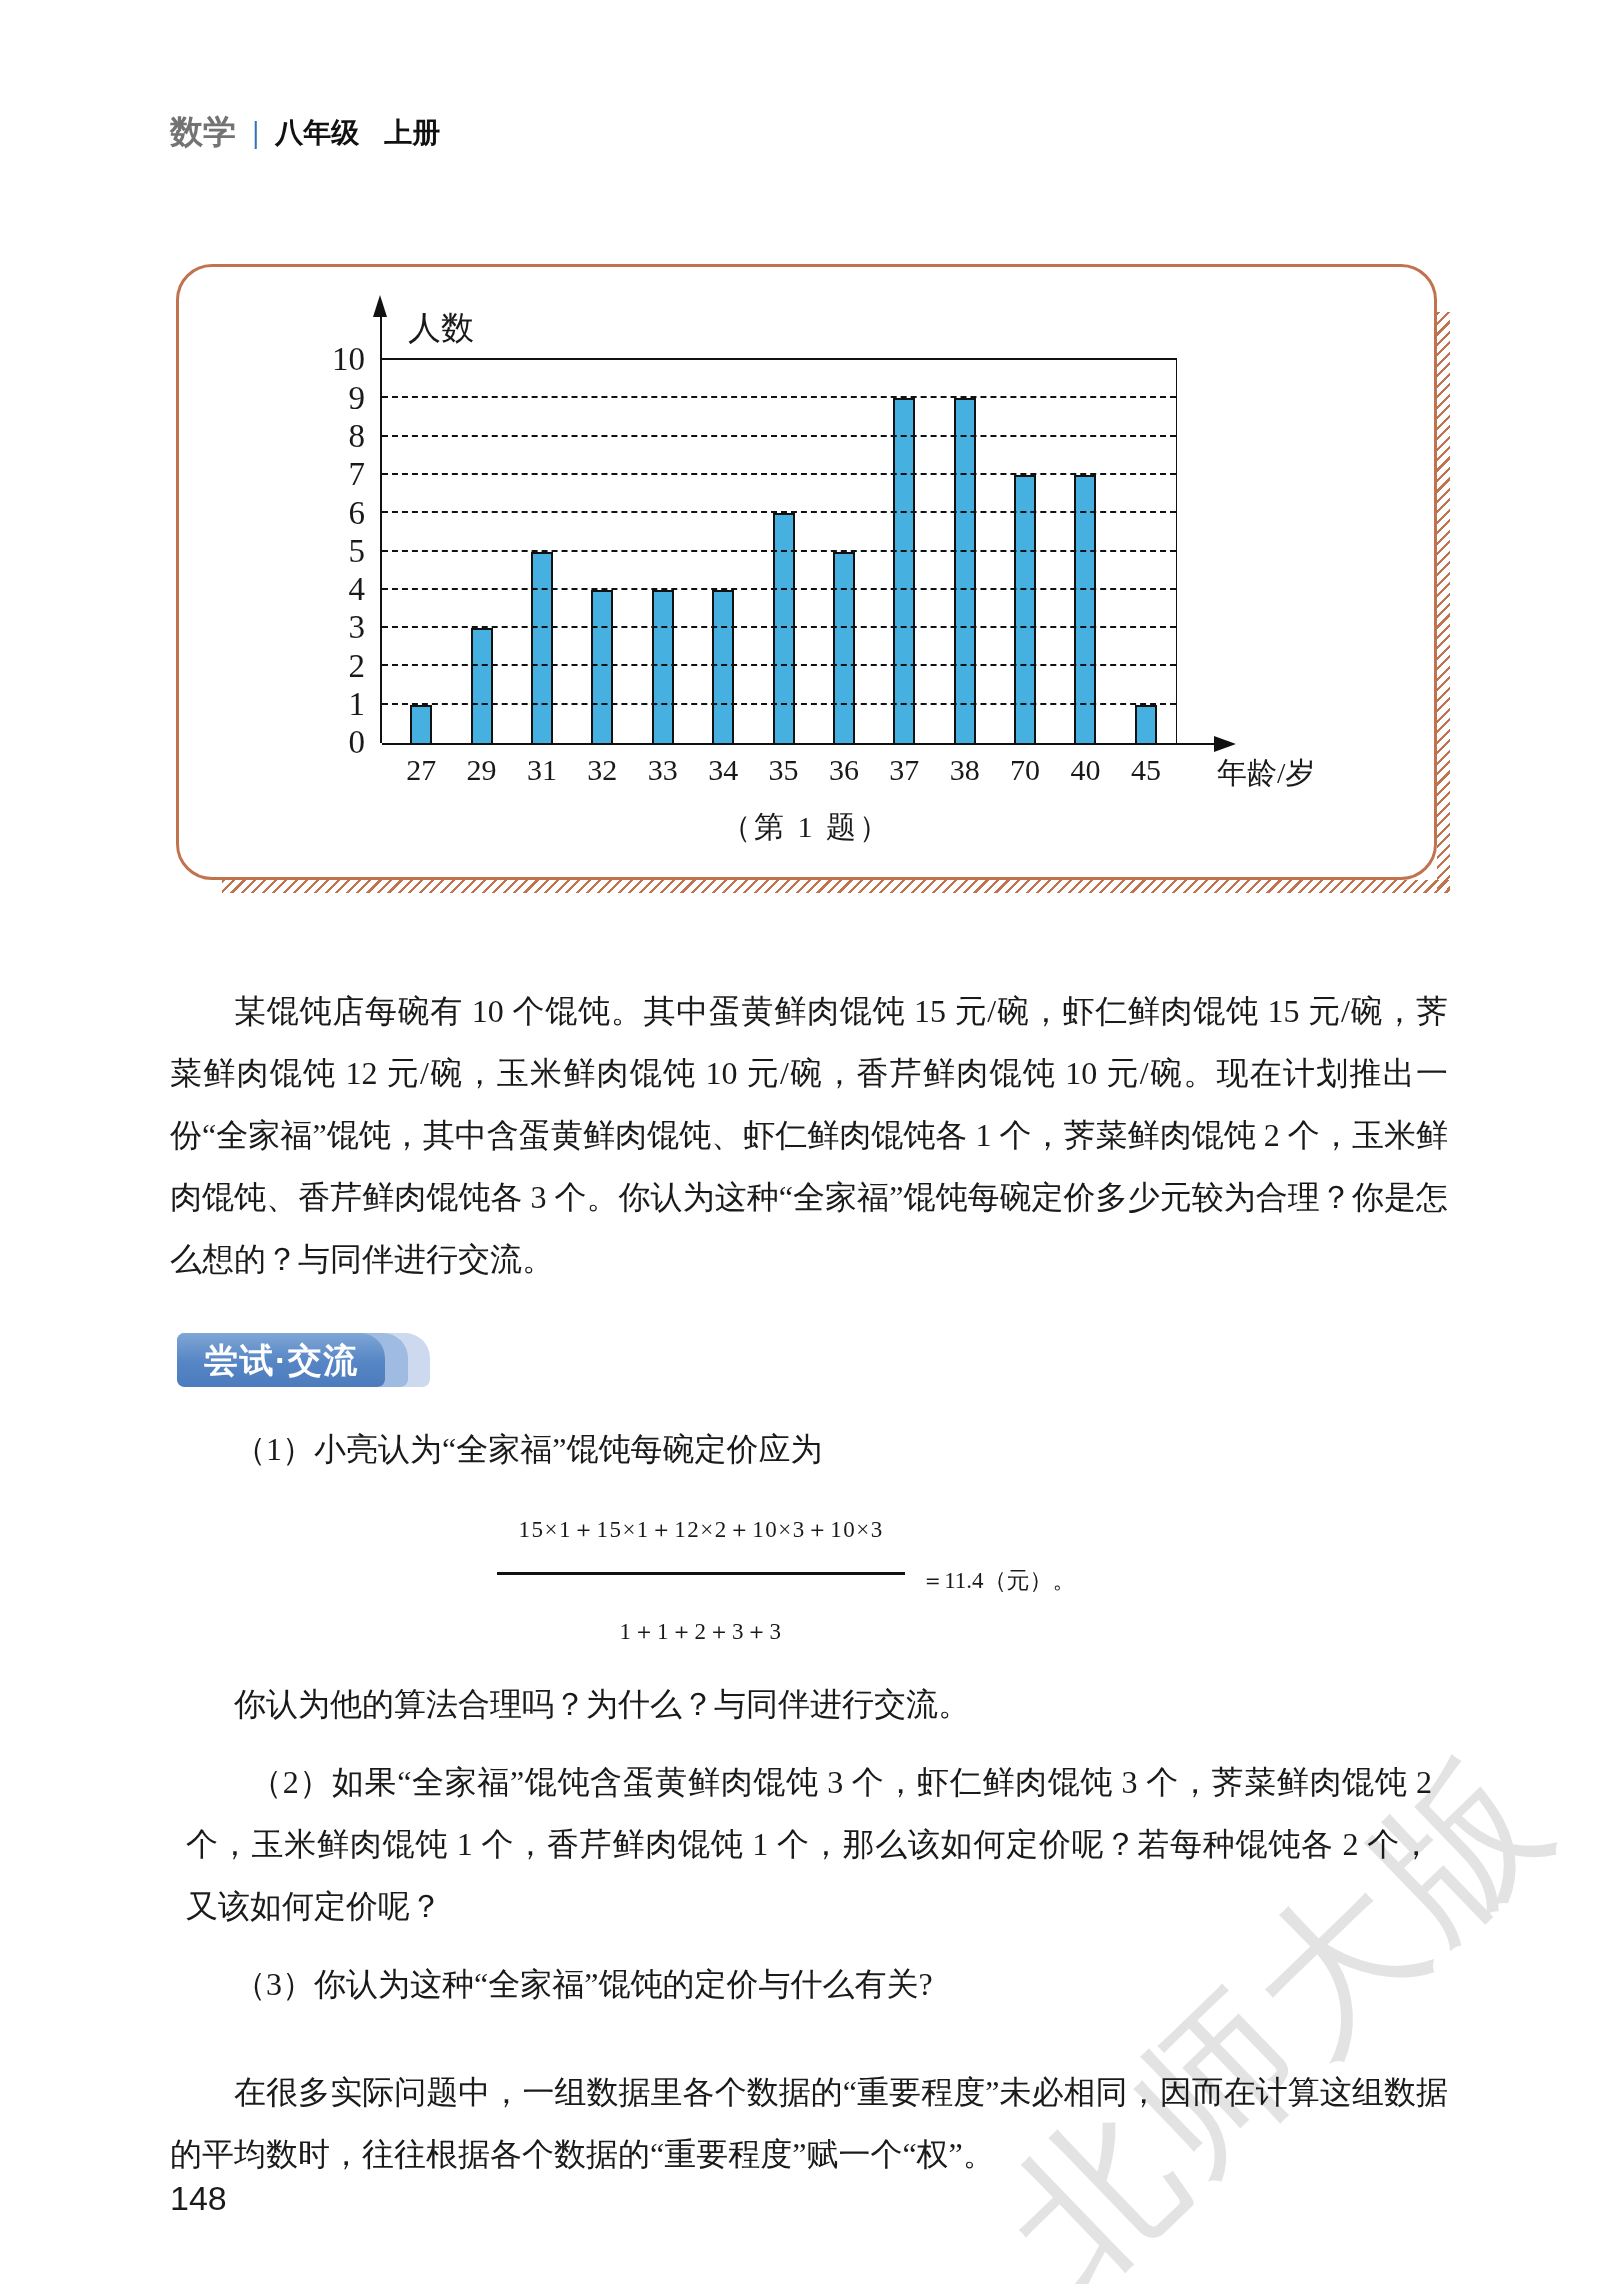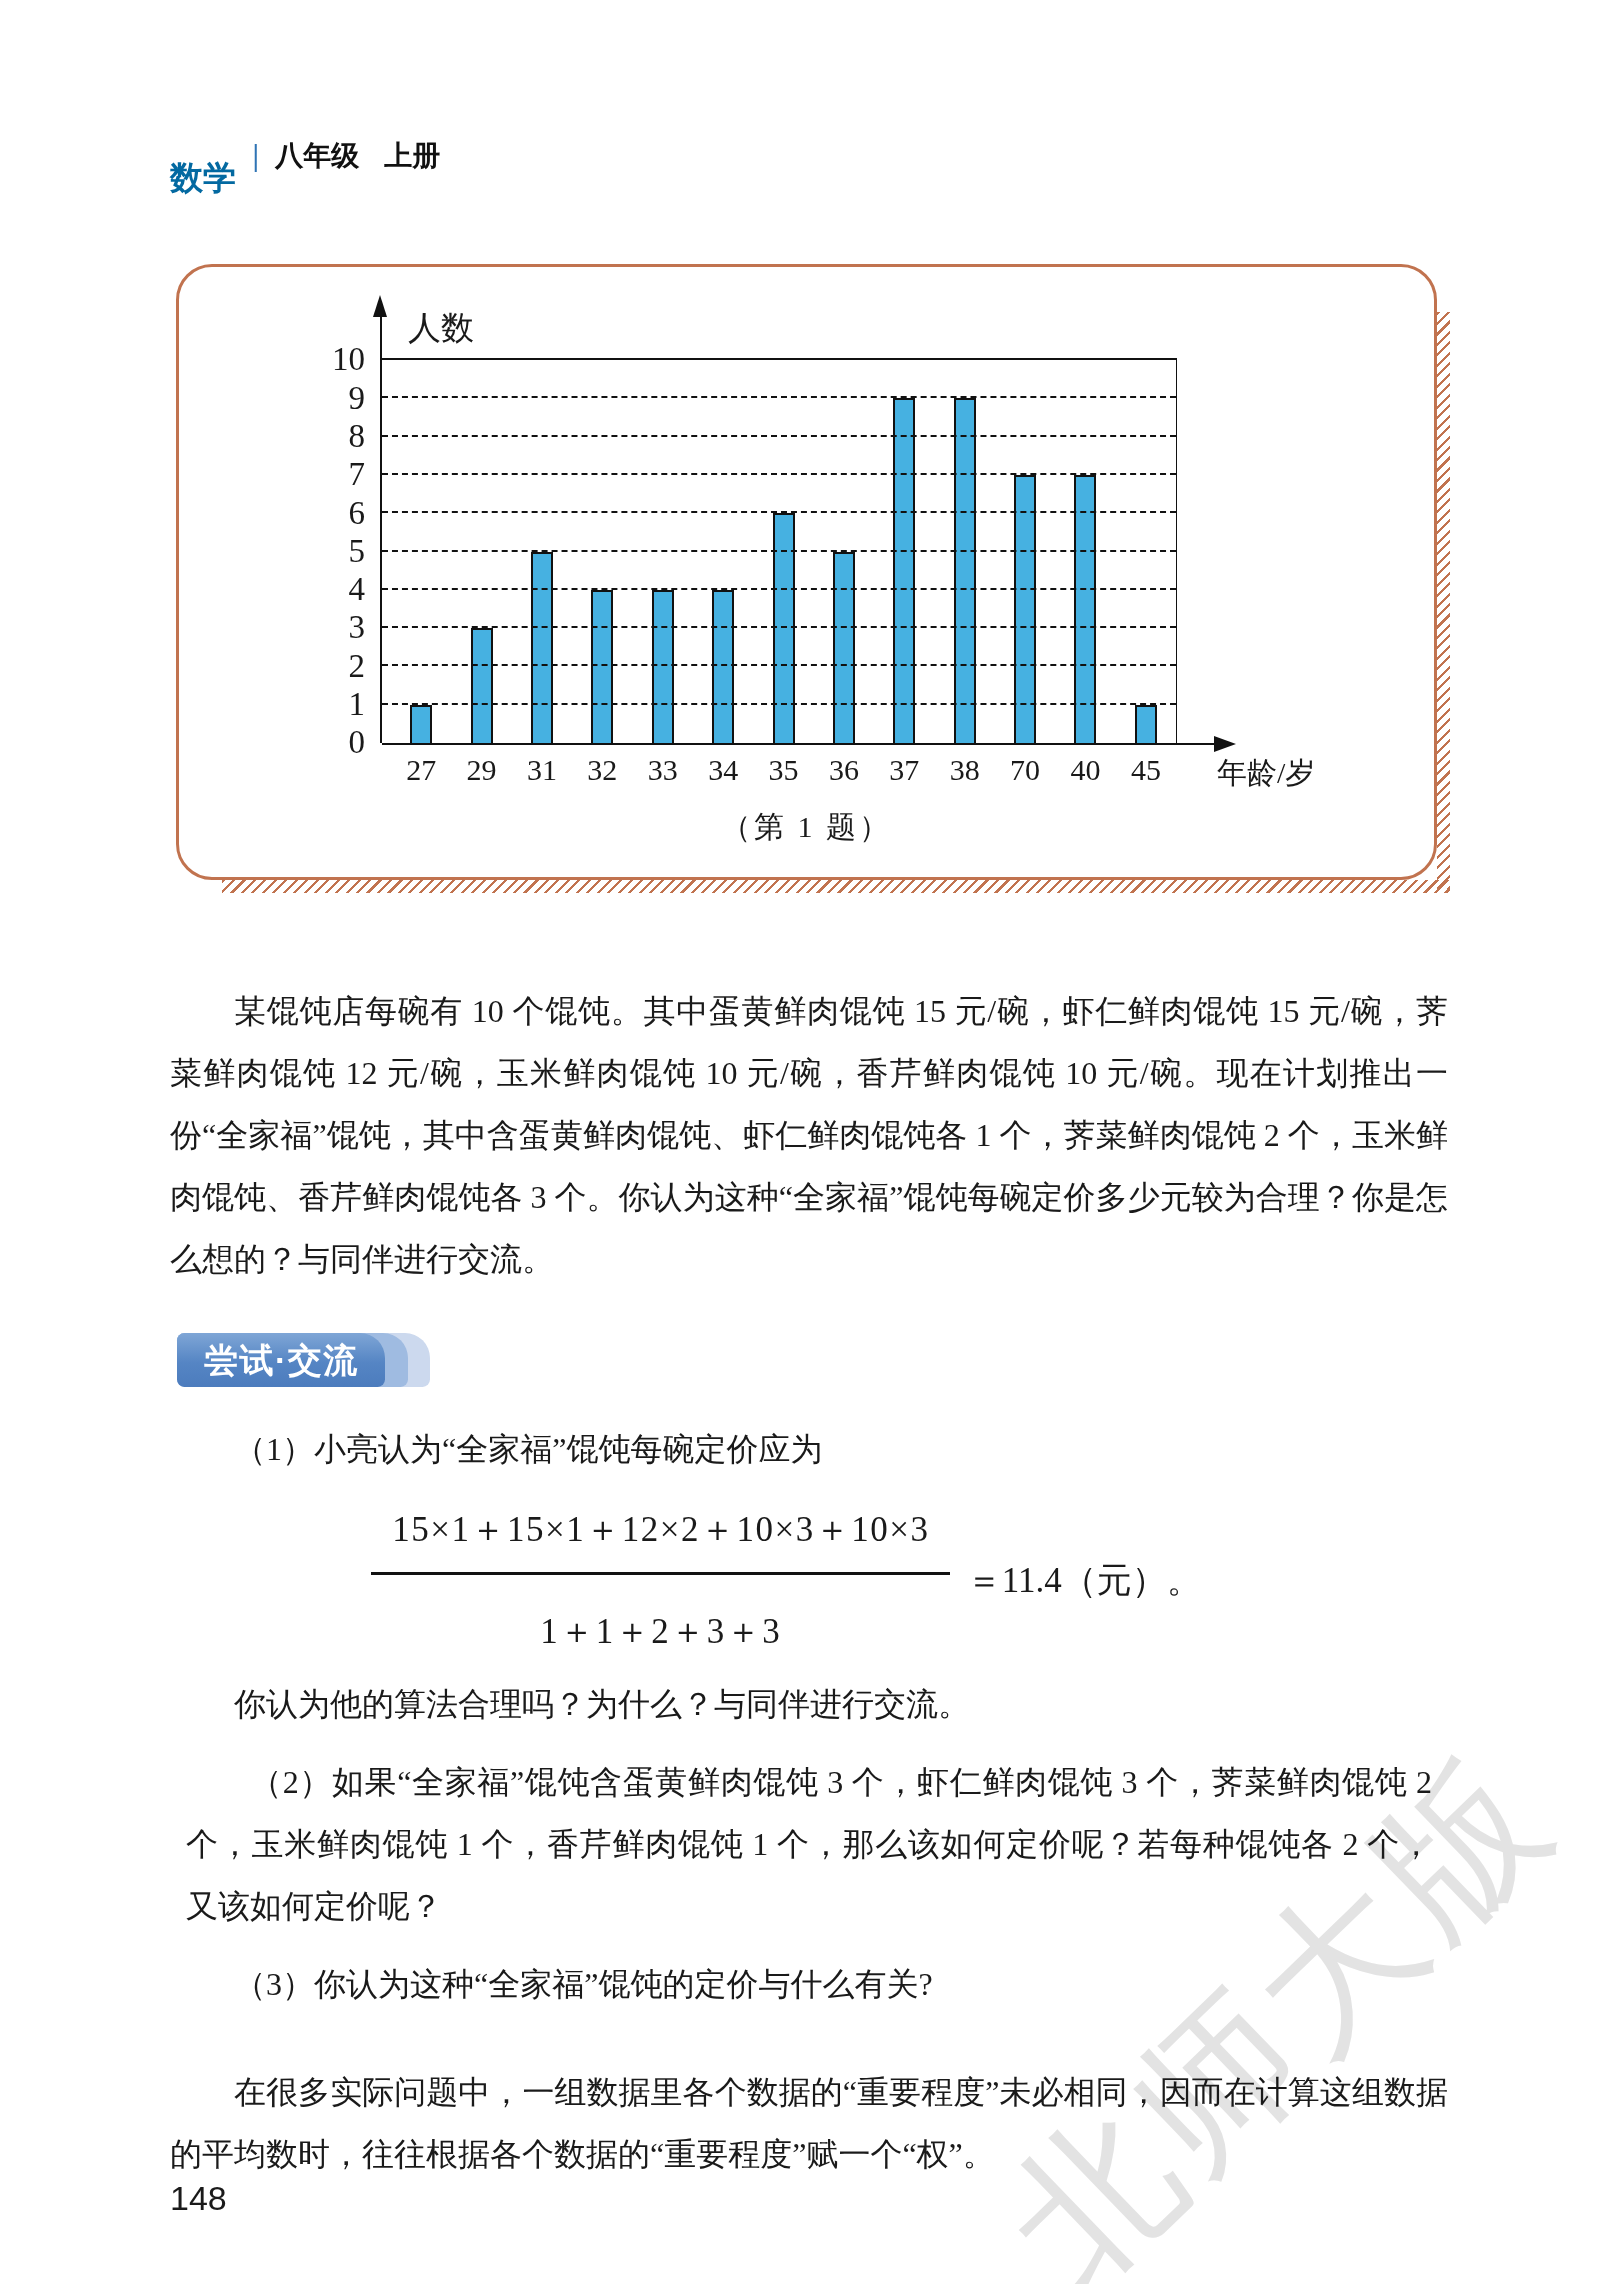--- a/index.html
+++ b/index.html
@@ -11,21 +11,21 @@
     font-family:"Liberation Serif","DejaVu Serif",serif;
     color:#1a1a1a;
   }
 
   
   .header {
     position:absolute; left:170px; top:110px;
     display:flex; align-items:center; gap:16.4px;
     font-family:"Liberation Sans","DejaVu Sans",sans-serif;
   }
-  .header .subject { color:#0369a1; font-size:33px; font-weight:bold;margin-top:46px; }
+  .header .subject { color:#737373; font-size:33px; font-weight:bold; }
   .header .divider { color:#2f74b5; font-size:25px; font-weight:400; transform:scaleY(1.2); }
   .header .grade-vol { color:#111; font-size:28px; font-weight:bold; display:flex; gap:25px;font-family:Liberation Serif, serif; }
 
   
   .figure-box {
     position:absolute; left:176px; top:264px;
     width:1261px; height:616px;
     border:3px solid #c1734f;
     border-radius:36px;
     background:#fff;
@@ -109,21 +109,21 @@
     font-size:34px; font-weight:bold;
     display:flex; align-items:center; justify-content:center;
     letter-spacing:1.5px;
   }
 
   .q-line { margin:39px 0 0 0; text-indent:2em; }
 
   
   .formula {
     display:flex; justify-content:center; align-items:center;
-    font-size:35px; margin:19.3px 45px 6px 0;
+    font-size:23px; margin:19.3px 45px 6px 0;
   }
   .fraction { display:inline-block; text-align:center; }
   .numerator { padding:0 21px 10.4px; border-bottom:3px solid #111; letter-spacing:1.5px; }
   .denominator { padding-top:26px; letter-spacing:1.5px; }
   .formula-result { margin-left:16.4px; }
 
   .follow-line { margin:10.4px 0 0 0; text-indent:2em; }
   .para-q2 { margin:16px; text-indent:2em; }
   .q3-line { margin:0; text-indent:2em; }
   .closing { margin:46px 0 0 0; text-indent:2em; }

